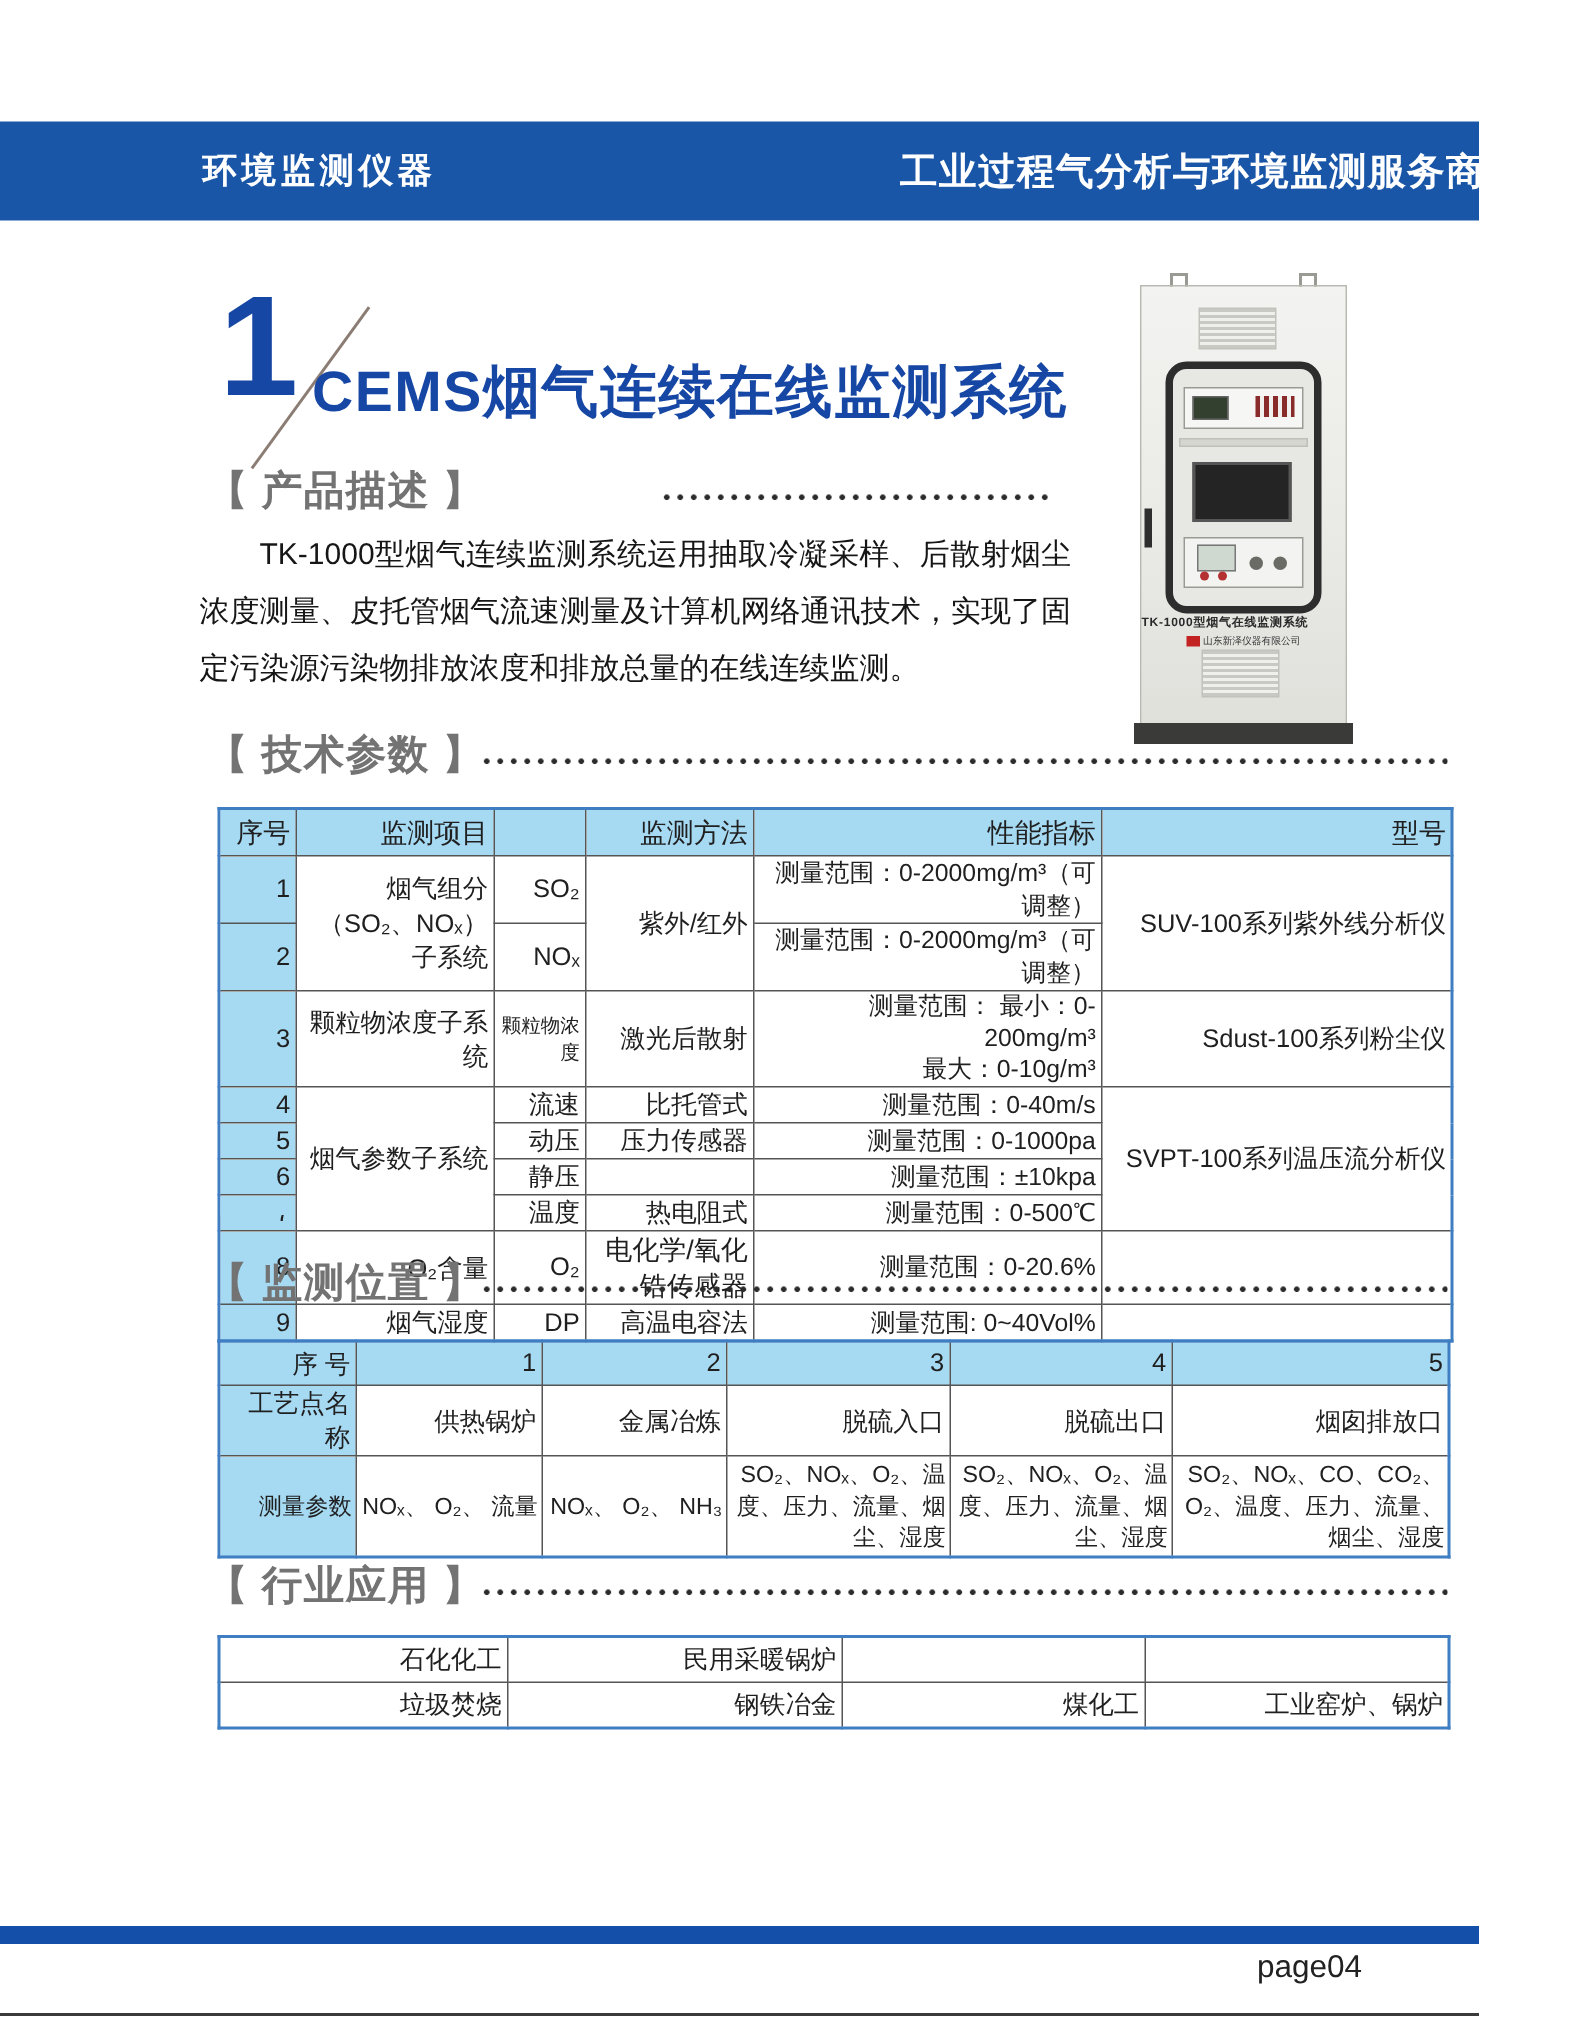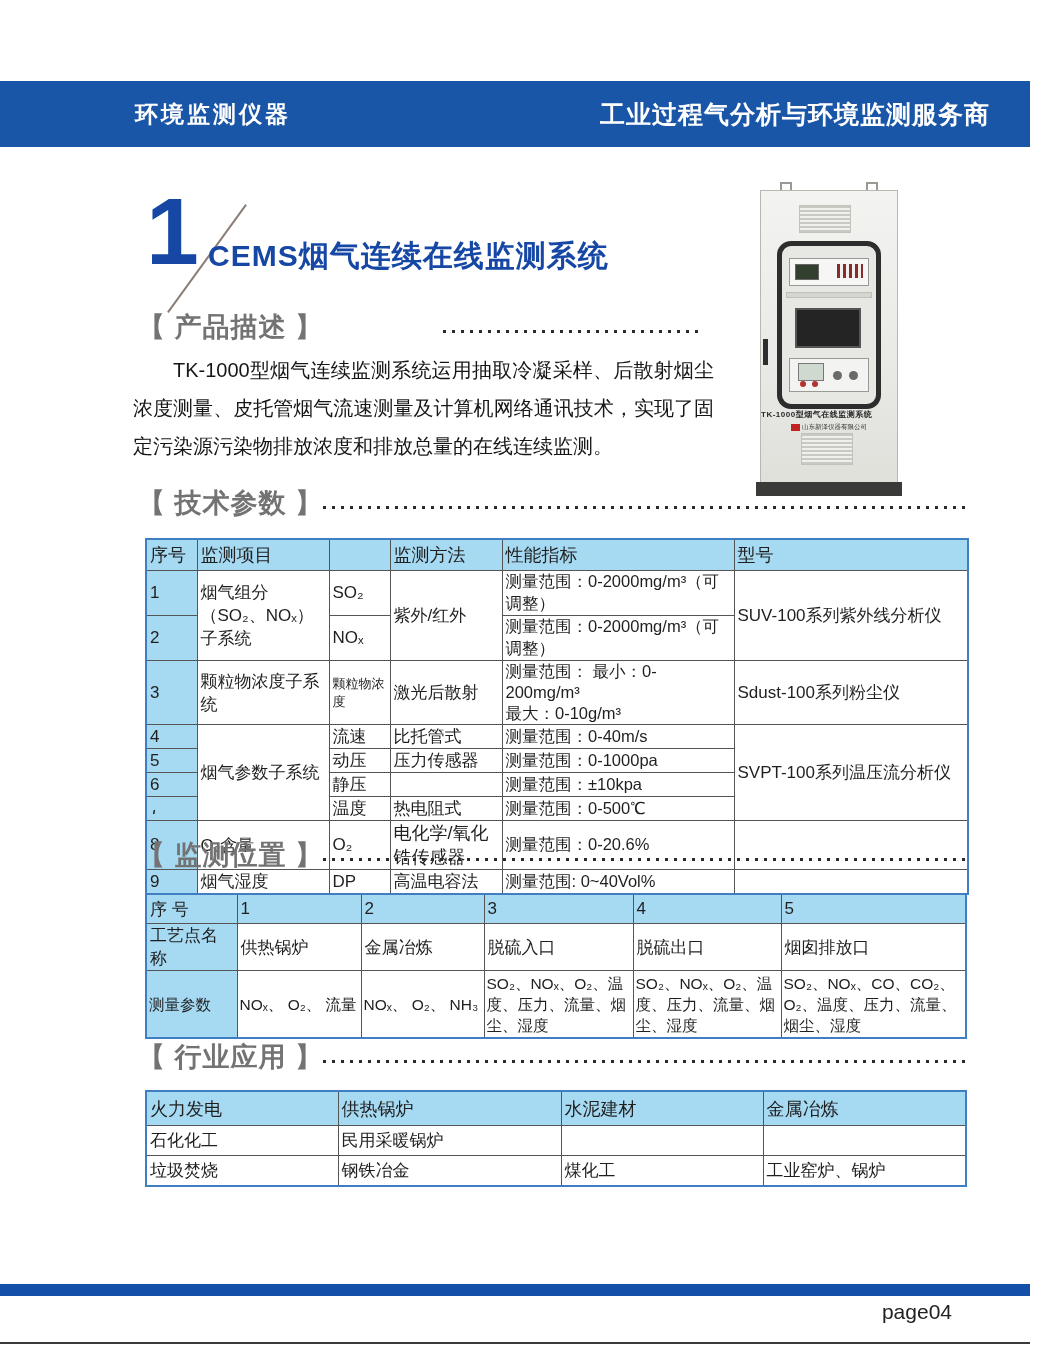--- a/index.html
+++ b/index.html
@@ -1,31 +1,31 @@
 <!DOCTYPE html>
 <html><head>
 <meta charset="utf-8">
 <style>
   html,body{margin:0;padding:0;background:#ffffff;}
   .page{position:relative;width:986px;height:1346px;background:#fff;overflow:hidden;
-        font-family:"Liberation Sans",sans-serif;color:#1f1f1f;padding-left:44px;}
+        font-family:"Liberation Sans",sans-serif;color:#1f1f1f;}
 
   
   .top-band{position:absolute;left:0;top:81px;width:1058px;height:66px;background:#1a56a7;}
   .band-left{position:absolute;left:135px;top:50%;transform:translateY(-50%);
              color:#fff;font-size:23px;font-weight:bold;letter-spacing:3px;}
   .band-right{position:absolute;right:68px;top:50%;transform:translateY(-50%);
               color:#fff;font-size:25px;font-weight:bold;letter-spacing:1px;}
 
   
   .title-num{position:absolute;left:146px;top:184px;font-size:95px;line-height:1;
              font-weight:bold;color:#1647a5;}
   .title-slash{position:absolute;left:206px;top:192px;width:2px;height:133px;
                background:#8b7d74;transform:rotate(36deg);}
-  .title-text{position:absolute;left:208px;top:236px;font-size:30px;font-weight:bold;
+  .title-text{position:absolute;left:208px;top:236px;font-size:38px;font-weight:bold;
               color:#1647a5;letter-spacing:1px;}
 
   
   .sec-head{position:absolute;left:138px;font-size:27px;font-weight:bold;color:#737373;
             letter-spacing:1px;white-space:nowrap;}
   .dots{position:absolute;height:5px;background-image:radial-gradient(circle,#2b2b2b 1.7px,transparent 2px);
         background-size:9px 5px;background-repeat:repeat-x;}
 
   
   .desc-par{position:absolute;left:133px;top:351px;width:581px;font-size:20px;
@@ -57,21 +57,21 @@
   .cab .knob{position:absolute;width:9px;height:9px;border-radius:50%;background:#6b6b66;top:12px;}
   .cab .knob.k1{right:10px;} .cab .knob.k2{right:26px;}
   .cab .label{position:absolute;left:0;right:0;top:218px;text-align:left;
               font-size:8px;font-weight:bold;color:#2a2a2a;letter-spacing:0.5px;}
   .cab .brand{position:absolute;left:0;right:0;top:232px;text-align:center;font-size:6.5px;color:#333;}
   .cab .mark{display:inline-block;width:9px;height:7px;background:#c32222;vertical-align:middle;margin-right:2px;}
   .cab .handle{position:absolute;left:2px;top:148px;width:5px;height:26px;background:#2e2e2e;}
   .cab .base{position:absolute;left:2px;right:2px;bottom:0;height:14px;background:#3a3a38;}
 
   
-  table{border-collapse:collapse;table-layout:fixed;position:absolute;text-align:left;}
+  table{border-collapse:collapse;table-layout:fixed;position:absolute;text-align:right;}
   td,th{border:1px solid #555;font-weight:normal;padding:0 3px;overflow:hidden;}
   .blue{background:#a6d9f2;}
   .ttable{left:145px;top:538px;width:822px;font-size:17px;border:2px solid #3f7ec2;}
   .ttable th{height:30px;font-size:18px;}
   .ttable tr.r td{height:23px;}
   .ttable tr.r2 td{height:46px;}
   .ttable .perf{font-size:16.5px;}
   .ttable .pre{white-space:pre-line;line-height:21px;}
   .ttable .sm{font-size:13px;}
   .ttable .sm2{font-size:18px;}
@@ -271,26 +271,20 @@
   <div class="dots" style="left:320px;top:1059px;width:645px;"></div>
 
   <table class="itable">
     <colgroup>
         <col style="width:192px">
         <col style="width:223px">
         <col style="width:202px">
         <col style="width:203px">
       </colgroup>
     <tbody>
-        <tr>
-      <th class="blue">火力发电</th>
-      <th class="blue">供热锅炉</th>
-      <th class="blue">水泥建材</th>
-      <th class="blue">金属冶炼</th>
-    </tr>
     <tr>
       <td>石化化工</td>
       <td>民用采暖锅炉</td>
       <td></td>
       <td></td>
     </tr>
     <tr>
       <td>垃圾焚烧</td>
       <td>钢铁冶金</td>
       <td>煤化工</td>

